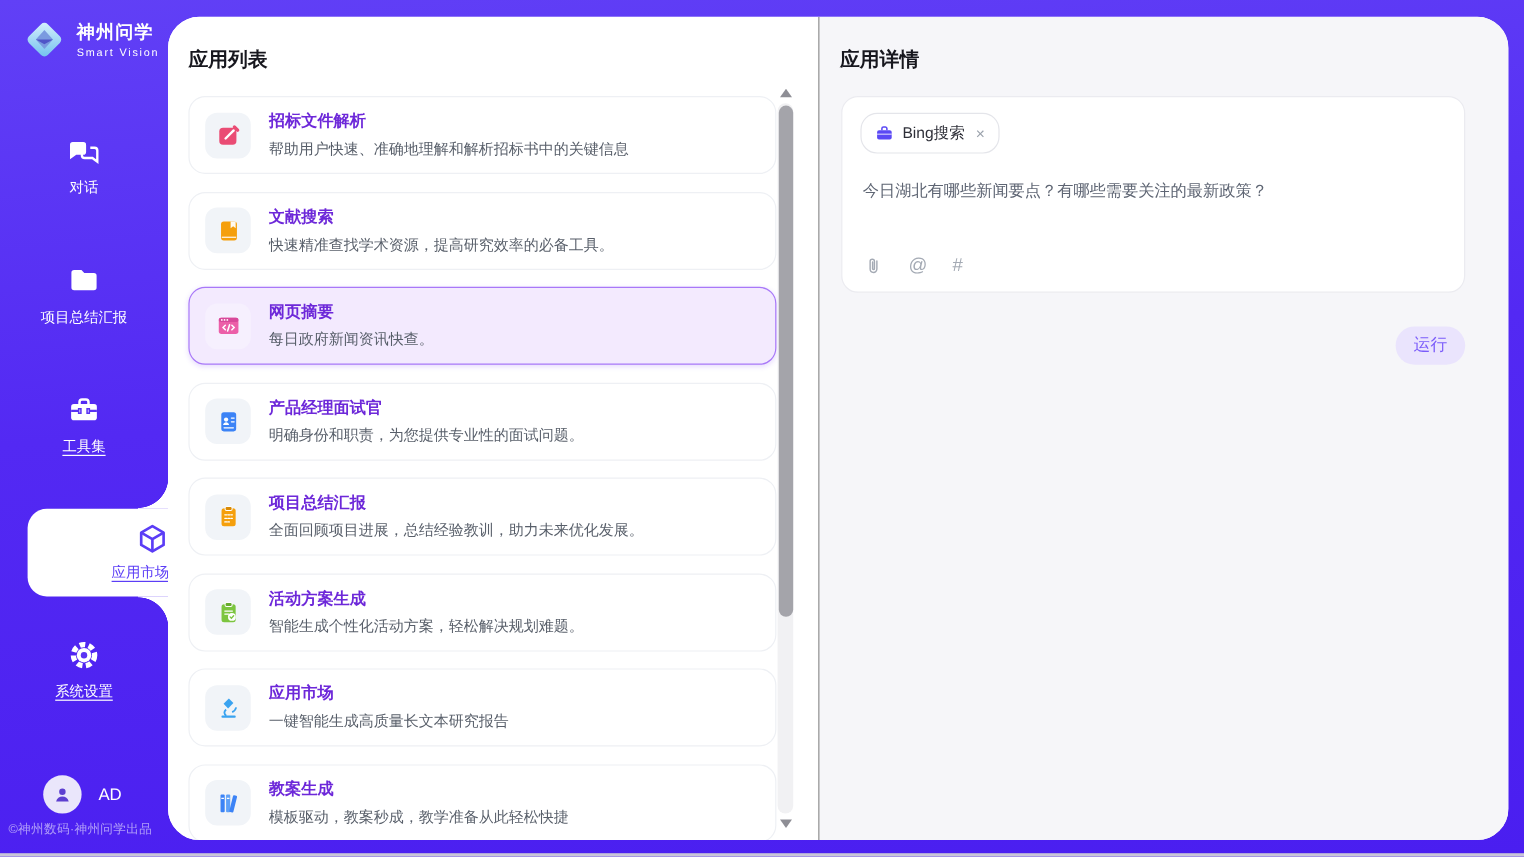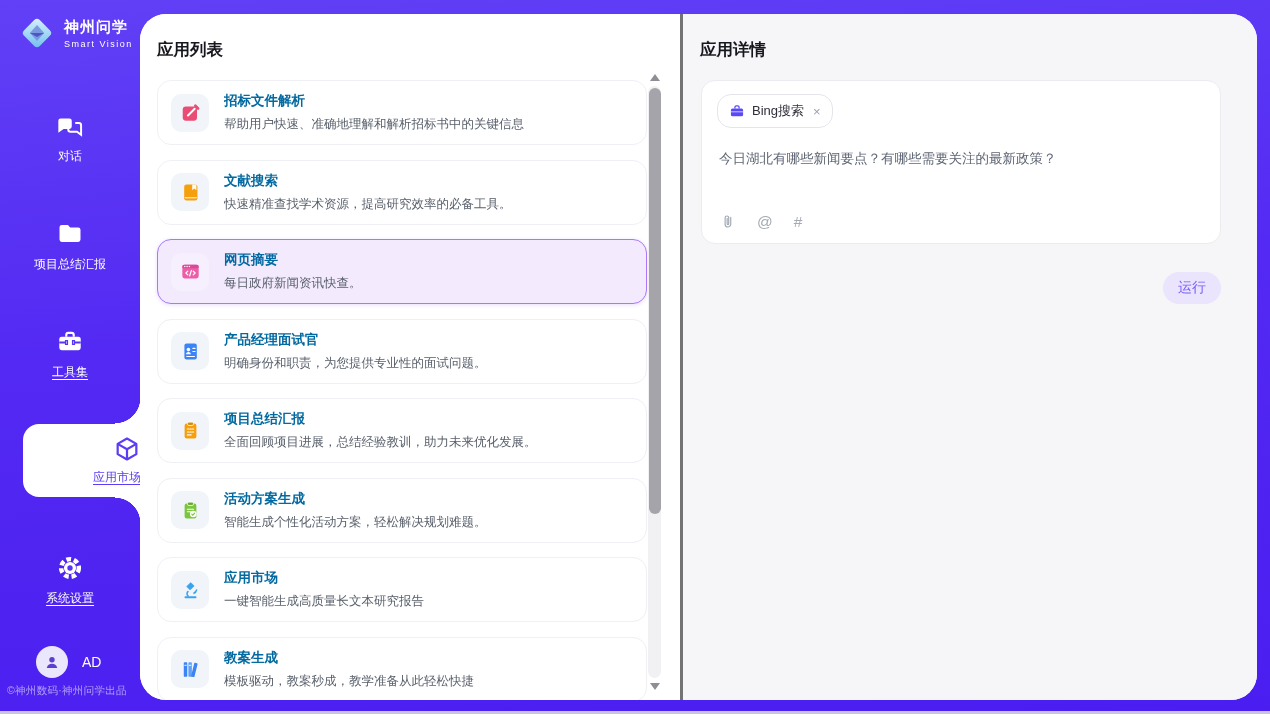--- a/index.html
+++ b/index.html
@@ -17,53 +17,53 @@
   .brand { position:absolute; left:18px; top:14px; display:flex; align-items:center; gap:8px; }
   .brand svg { width:38px; height:38px; }
   .brand-text { color:#fff; }
   .brand-name { font-size:15px; font-weight:bold; letter-spacing:1px; }
   .brand-sub { font-size:9px; letter-spacing:1.5px; margin-top:2px; }
 
   .nav-item { position:absolute; left:0; width:140px; display:flex; flex-direction:column; align-items:center; cursor:pointer; }
   .nav-item .nicon { width:28px; height:28px; }
   .nav-item .nlabel { margin-top:8px; font-size:12px; color:#fff; }
   .nav-item .nlabel.u { text-decoration:underline; text-underline-offset:3px; }
-  .nav-chat { top:112px; } .nav-folder { top:220px; } .nav-tools { top:328px; } .nav-settings { top:554px;text-align:center; }
+  .nav-chat { top:112px; } .nav-folder { top:220px; } .nav-tools { top:328px; } .nav-settings { top:532px;text-align:center; }
 
   
   .nav-bubble { position:absolute; left:23px; top:424px; width:118px; height:73px; background:#fff;
     border-radius:16px 0 0 16px; display:flex; flex-direction:column; align-items:flex-end; justify-content:center; cursor:pointer; }
   .curve-top { position:absolute; left:115px; top:398px; width:26px; height:26px;
     background:radial-gradient(circle 26px at 0 0, rgba(0,0,0,0) 25px, #fff 25.5px); }
   .curve-bottom { position:absolute; left:115px; top:497px; width:26px; height:26px;
     background:radial-gradient(circle 26px at 0 100%, rgba(0,0,0,0) 25px, #fff 25.5px); }
   .nav-bubble .nicon { width:28px; height:28px; }
   .nav-bubble .nlabel { margin-top:6px; font-size:12px; color:#5b3df6; text-decoration:underline; text-underline-offset:3px; }
 
   .user-row { position:absolute; left:36px; top:646px; display:flex; align-items:center; gap:14px; cursor:pointer; }
   .avatar { width:32px; height:32px; border-radius:50%; background:#eae6fb; display:flex; align-items:center; justify-content:center; }
   .avatar svg { width:18px; height:18px; }
   .user-label { color:#fff; font-size:14px; }
   .side-footer { position:absolute; left:7px; bottom:13px; width:133px; font-size:10.5px; color:rgba(255,255,255,.55); letter-spacing:.3px; }
 
   
   .window { position:absolute; left:140px; top:14px; width:1117px; height:686px; background:#fff; border-radius:26px; overflow:hidden; display:flex; }
-  .panel-left { width:543px; position:relative; background:#fff; border-right:3px solid #737373; }
+  .panel-left { width:543px; position:relative; background:#fff; border-right:1px solid #737373; }
   .panel-right { flex:1; position:relative; background:#f6f6f9; }
   .panel-title { position:absolute; left:17px; top:25px; font-size:16.5px; font-weight:bold; color:#17171e; }
 
   
   .app-list { position:absolute; left:17px; top:66px; width:490px; display:flex; flex-direction:column; gap:14.5px; }
   .card { height:65px; border:1px solid #eef0f4; border-radius:14px; background:#fff; display:flex; align-items:center; padding:0 13px; cursor:pointer; }
   .card.selected { background:#f3eafe; border:1.5px solid #a878f8; box-shadow:0 1px 4px rgba(128,70,245,.18); }
   .tile { width:38px; height:38px; border-radius:10px; background:#f1f4f8; display:flex; align-items:center; justify-content:center; flex:none; }
   .card.selected .tile { background:#f6f0fe; }
   .tile svg { width:21px; height:21px; }
   .card-meta { margin-left:15px; overflow:hidden; }
-  .card-name { font-size:13.5px; font-weight:bold; color:#0369a1; }
+  .card-name { font-size:13.5px; font-weight:bold; color:#6d28d9; }
   .card-desc { font-size:12.5px; color:#585f6a; margin-top:6px; white-space:nowrap; }
 
   
   .scrollbar { position:absolute; left:508px; top:58px; width:13px; height:620px; }
   .sb-track { position:absolute; left:0; top:14px; bottom:14px; width:13px; background:#f1f1f3; border-radius:7px; }
   .sb-thumb { position:absolute; left:0.5px; top:16px; width:12px; height:426px; background:#a4a4aa; border-radius:6px; cursor:pointer; }
   .sb-up, .sb-down { position:absolute; left:1.5px; width:0; height:0; border-left:5px solid transparent; border-right:5px solid transparent; cursor:pointer; }
   .sb-up { top:2px; border-bottom:7px solid #8e8e95; }
   .sb-down { bottom:2px; border-top:7px solid #8e8e95; }
 

